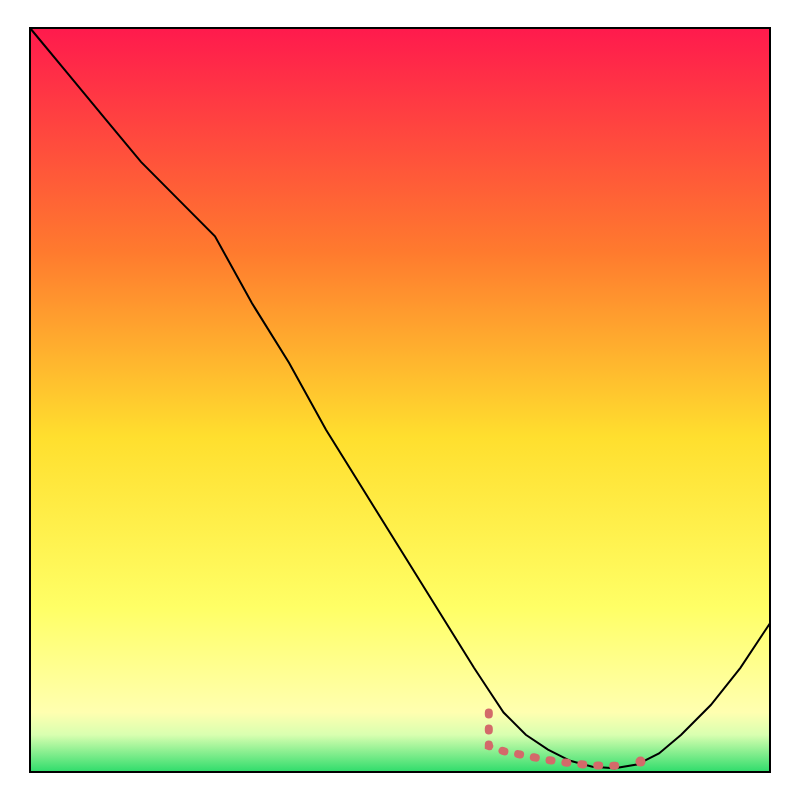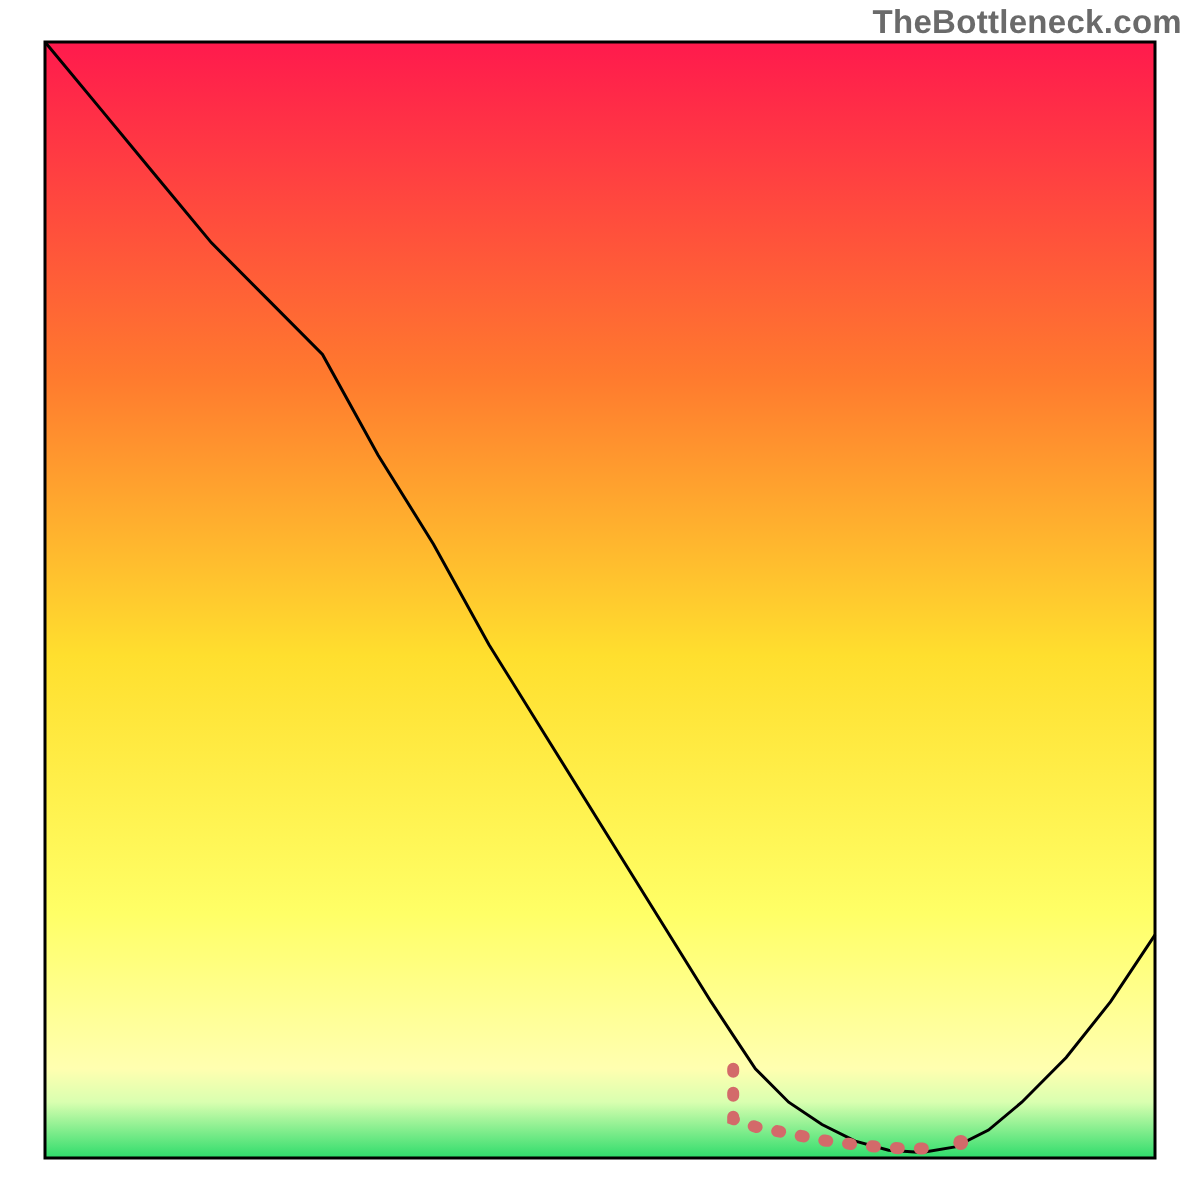--- a/index.html
+++ b/index.html
@@ -28,21 +28,20 @@
   svg.plot {
     position: absolute;
     left: 0;
     top: 0;
   }
 </style>
 </head>
 <body>
 <div class="chart-container">
 
-  <div class="watermark">TheBottleneck.com</div>
 
   <svg class="plot" width="800" height="800" viewBox="0 0 800 800">
     <defs>
       <linearGradient id="bg-grad" x1="0" y1="0" x2="0" y2="1">
         <stop id="g0" offset="0%" stop-color="#ff1a4d"></stop>
         <stop id="g1" offset="30%" stop-color="#ff7a2e"></stop>
         <stop id="g2" offset="55%" stop-color="#ffdf2e"></stop>
         <stop id="g3" offset="78%" stop-color="#ffff66"></stop>
         <stop id="g4" offset="92%" stop-color="#ffffb0"></stop>
         <stop id="g5" offset="95%" stop-color="#d9ffb0"></stop>

